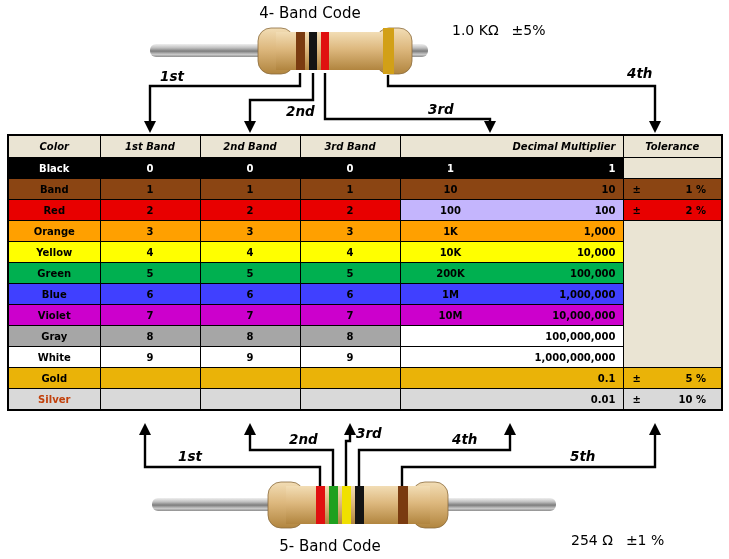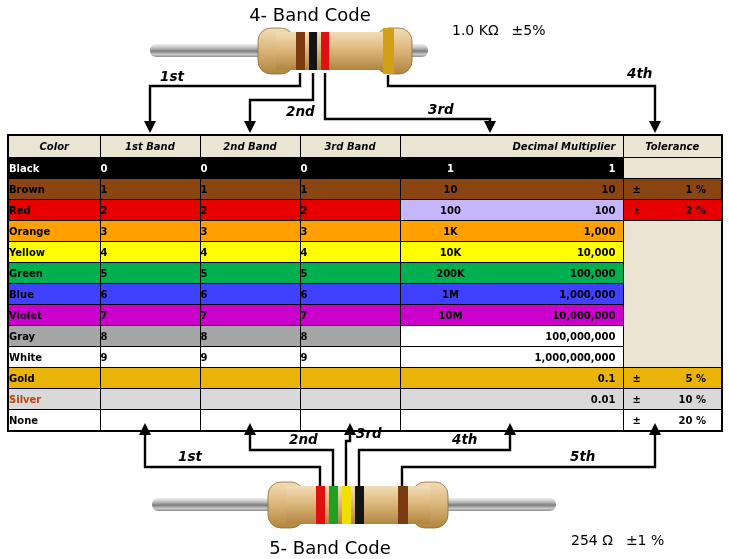--- a/index.html
+++ b/index.html
@@ -5,35 +5,35 @@
   html,body { margin:0; padding:0; background:#fff; }
   .screen {
     position:relative; width:729px; height:559px; overflow:hidden;
     background:#ffffff; font-family:"DejaVu Sans","Liberation Sans",sans-serif; color:#000;
   }
   svg.layer { position:absolute; left:0; }
   .lbl {
     position:absolute; font-style:italic; font-weight:bold; font-size:13.5px; color:#000;
     white-space:nowrap;
   }
-  .cap { position:absolute; font-size:18px; color:#000; white-space:nowrap; }
+  .cap { position:absolute; font-size:15px; color:#000; white-space:nowrap; }
   .val { position:absolute; font-size:14px; color:#000; display:flex; gap:13px; white-space:nowrap; }
 
   table.codetable {
     position:absolute; left:7px; top:134px; width:714px;
     border-collapse:collapse; table-layout:fixed;
     font-size:10px; font-weight:bold; border:2px solid #000;
   }
   .codetable th, .codetable td {
     border:1px solid #000; padding:0; height:20px; overflow:hidden; white-space:nowrap;
     vertical-align:middle;
   }
   .codetable thead th { height:21px; font-style:italic; font-weight:bold; text-align:center; }
   .codetable thead th.h-mult { text-align:right; padding-right:7px; }
-  .c-color, .c-band { text-align:left; }
+  .c-color, .c-band { text-align:center; }
   .mrow { display:flex; align-items:center; width:100%; }
   .m-short { width:100px; text-align:center; }
   .m-full { flex:1; text-align:right; padding-right:7px; }
   .trow { display:flex; justify-content:space-between; padding:0 15px 0 9px; }
 </style>
 </head>
 <body>
 
 <div class="screen">
 
@@ -120,21 +120,21 @@
         </div>
       </td>
       <td class="c-tol" style="background: rgb(234, 228, 211); color: rgb(0, 0, 0);">
         <div class="trow">
           <span></span>
           <span></span>
         </div>
       </td>
     </tr>
         <tr>
-      <td class="c-color" style="background: rgb(139, 69, 19); color: rgb(0, 0, 0);">Brown</td>
+      <td class="c-color" style="background: rgb(139, 69, 19); color: rgb(0, 0, 0);">Band</td>
       <td class="c-band" style="background: rgb(139, 69, 19); color: rgb(0, 0, 0);">1</td>
       <td class="c-band" style="background: rgb(139, 69, 19); color: rgb(0, 0, 0);">1</td>
       <td class="c-band" style="background: rgb(139, 69, 19); color: rgb(0, 0, 0);">1</td>
       <td class="c-mult" style="background: rgb(139, 69, 19); color: rgb(0, 0, 0);">
         <div class="mrow">
           <span class="m-short">10</span>
           <span class="m-full">10</span>
         </div>
       </td>
       <td class="c-tol" style="background: rgb(139, 69, 19); color: rgb(0, 0, 0);">
@@ -314,38 +314,20 @@
       <td class="c-mult" style="background: rgb(217, 217, 217); color: rgb(0, 0, 0);">
         <div class="mrow">
           <span class="m-short"></span>
           <span class="m-full">0.01</span>
         </div>
       </td>
       <td class="c-tol" style="background: rgb(217, 217, 217); color: rgb(0, 0, 0);">
         <div class="trow">
           <span>±</span>
           <span>10 %</span>
-        </div>
-      </td>
-    </tr>
-        <tr>
-      <td class="c-color" style="background: rgb(255, 255, 255); color: rgb(0, 0, 0);">None</td>
-      <td class="c-band" style="background: rgb(255, 255, 255); color: rgb(0, 0, 0);"></td>
-      <td class="c-band" style="background: rgb(255, 255, 255); color: rgb(0, 0, 0);"></td>
-      <td class="c-band" style="background: rgb(255, 255, 255); color: rgb(0, 0, 0);"></td>
-      <td class="c-mult" style="background: rgb(255, 255, 255); color: rgb(0, 0, 0);">
-        <div class="mrow">
-          <span class="m-short"></span>
-          <span class="m-full"></span>
-        </div>
-      </td>
-      <td class="c-tol" style="background: rgb(255, 255, 255); color: rgb(0, 0, 0);">
-        <div class="trow">
-          <span>±</span>
-          <span>20 %</span>
         </div>
       </td>
     </tr>
       </tbody>
   </table>
 
   <svg class="layer" style="top:421px" width="729" height="138" viewBox="0 421 729 138">
     <rect x="152" y="498" width="404" height="13" rx="6" fill="url(#leadGrad)"></rect>
     <g stroke="#8A6B3C" stroke-width="0.8">
       <rect x="268" y="482" width="36" height="46" rx="13" fill="url(#bodyGrad)"></rect>

